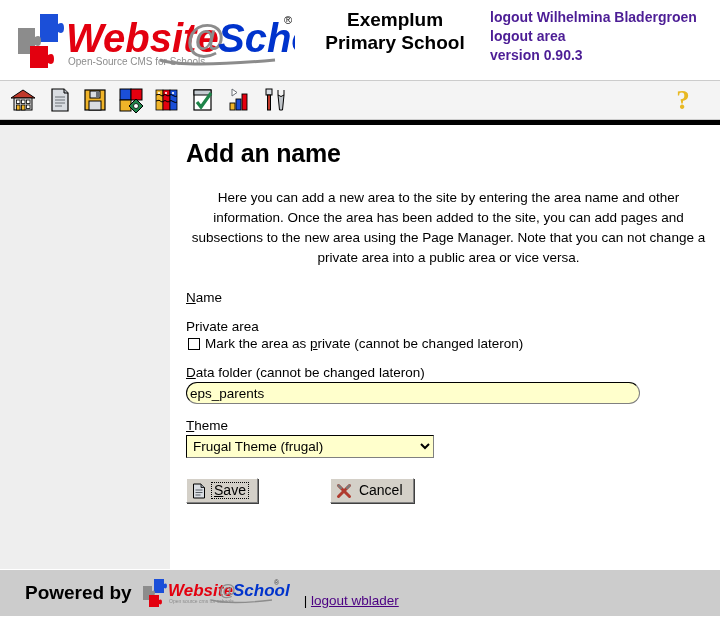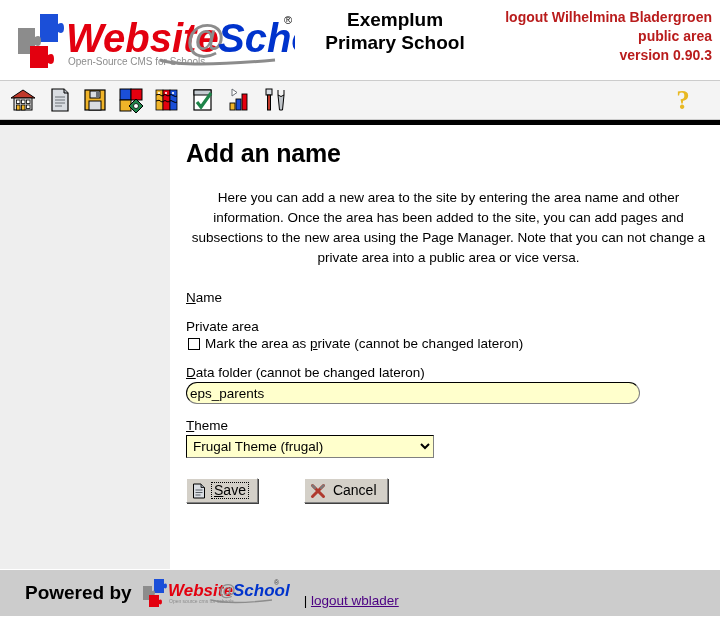--- a/index.html
+++ b/index.html
@@ -35,26 +35,26 @@
     width: 190px;
     text-align: center;
     padding-top: 8px;
     font-weight: bold;
     font-size: 19px;
     line-height: 23px;
     color: #000000;
   }
   .login-block {
     flex: 1;
-    text-align: right;
+    text-align: left;
     padding: 8px 8px 0 0;
     font-weight: bold;
     font-size: 14px;
     line-height: 19px;
-    color: #b91c1c;
+    color: #4c1d95;
   }
 
   
   .toolbar {
     height: 40px;
     background: #f4f4f4;
     border-top: 1px solid #cccccc;
     border-bottom: 1px solid #cccccc;
     display: flex;
     align-items: center;
@@ -180,21 +180,21 @@
     font-family: "Liberation Sans", sans-serif;
     font-size: 13.5px;
     color: #000000;
     padding: 1px 2px;
     box-sizing: border-box;
   }
 
   .button-row {
     margin-top: 20px;
     display: flex;
-    gap: 46px;
+    gap: 72px;
   }
   .btn {
     display: inline-flex;
     align-items: center;
     gap: 5px;
     background: #d4d0c8;
     border: 1px solid;
     border-color: #ffffff #808080 #808080 #ffffff;
     box-shadow: 1px 1px 0 #404040;
     padding: 3px 8px 3px 5px;
@@ -266,21 +266,21 @@
     </svg>
   </div>
 
   <div class="school-title">
     <div>Exemplum</div>
     <div>Primary School</div>
   </div>
 
   <div class="login-block">
     <div>logout Wilhelmina Bladergroen</div>
-    <div>public area</div>
+    <div>logout area</div>
     <div>version 0.90.3</div>
   </div>
 </div>
 
 <div class="toolbar">
   <div class="tool-icons">
 
     <div class="tool-btn">
       <svg width="28" height="28" viewBox="0 0 28 28">
         <polygon points="14,4 26,12 2,12" fill="#c0392b" stroke="#000" stroke-width="1"></polygon>

